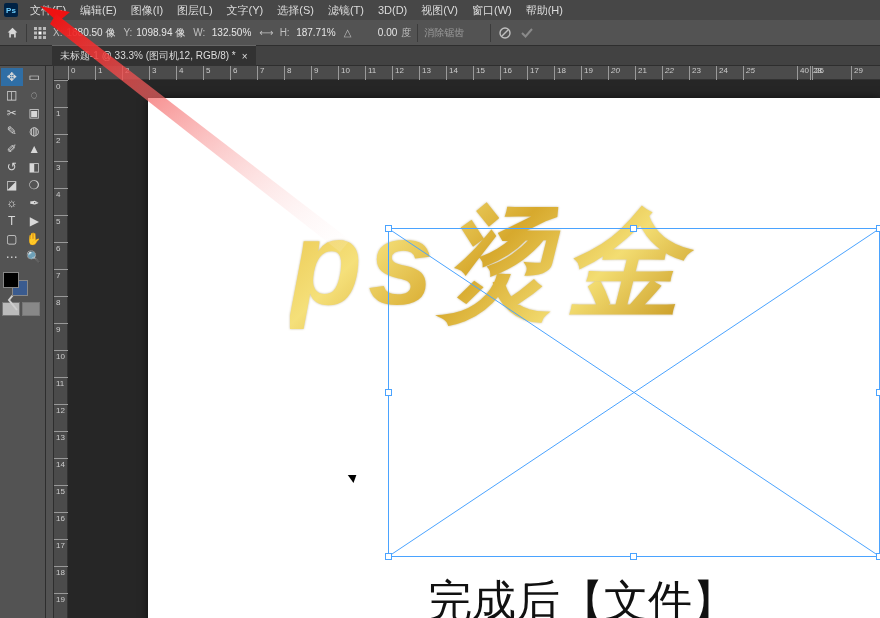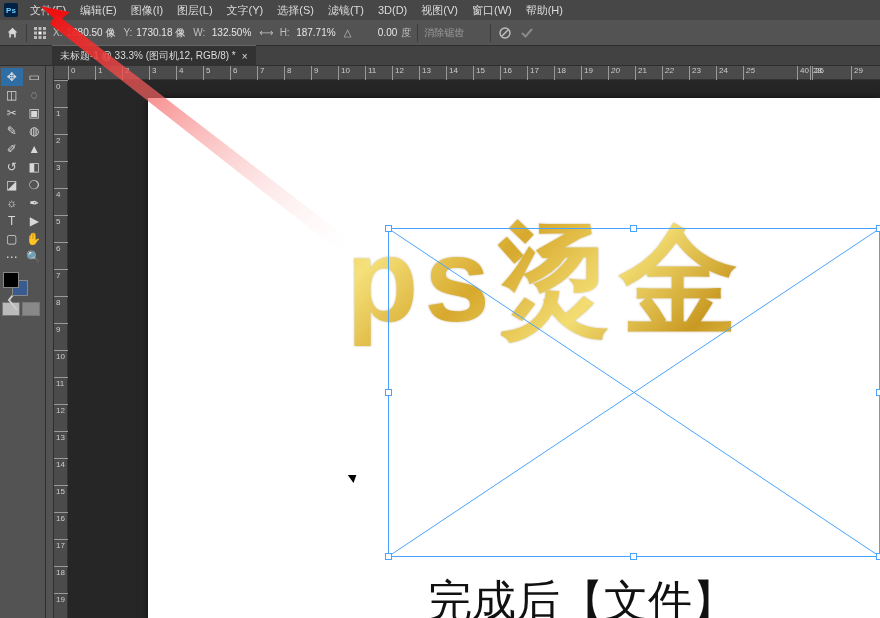--- a/index.html
+++ b/index.html
@@ -39,21 +39,21 @@
 #v-ruler .tick span { position:absolute; left:2px; top:1px; font-size:8px; color:#ccc; }
 #ruler-box { position:absolute; left:0; top:0; width:14px; height:14px; background:#4b4b4b; border-right:1px solid #323232; border-bottom:1px solid #323232; }
 #paper { position: absolute; left: 94px; top: 32px; width: 732px; height: 536px; background: #fff; box-shadow: 0 0 8px rgba(0,0,0,.6); }
 #transform-box { position:absolute; border:1px solid #4aa3ff; }
 #transform-box .h { position:absolute; width:7px; height:7px; background:#fff; border:1px solid #4aa3ff; }
 #transform-box .h.tl { left:-4px; top:-4px; } #transform-box .h.tm { left:50%; top:-4px; margin-left:-4px; }
 #transform-box .h.tr { right:-4px; top:-4px; } #transform-box .h.ml { left:-4px; top:50%; margin-top:-4px; }
 #transform-box .h.mr { right:-4px; top:50%; margin-top:-4px; } #transform-box .h.bl { left:-4px; bottom:-4px; }
 #transform-box .h.bm { left:50%; bottom:-4px; margin-left:-4px; } #transform-box .h.br { right:-4px; bottom:-4px; }
 #transform-box svg.diag { position:absolute; inset:0; width:100%; height:100%; pointer-events:none; }
-#gold-text { position:absolute; font-family: "STKaiti","KaiTi","楷体",serif; font-weight: bold; background: linear-gradient(135deg,#e9c349 0%, #f5e07a 20%, #d7a92d 40%, #f3dd72 60%, #c99a23 80%, #efd360 100%); -webkit-background-clip: text; background-clip: text; color: transparent; line-height: 1.15; text-align:center; filter: drop-shadow(0 0 1px rgba(120,90,10,.4)); margin-top: 17px; }
+#gold-text { position:absolute; font-family: "STKaiti","KaiTi","楷体",serif; font-style: italic; font-weight: bold; background: linear-gradient(135deg,#e9c349 0%, #f5e07a 20%, #d7a92d 40%, #f3dd72 60%, #c99a23 80%, #efd360 100%); -webkit-background-clip: text; background-clip: text; color: transparent; line-height: 1.15; filter: drop-shadow(0 0 1px rgba(120,90,10,.4)); }
 #gold-text .l1 { font-size: 118px; letter-spacing: 6px; display:block; }
 #gold-text .l2 { font-size: 118px; letter-spacing: 40px; display:block; margin-top:18px; padding-left:30px; }
 #caption { position:absolute; font-family:"SimSun","宋体",serif; font-size:44px; color:#111; white-space:nowrap; }
 #arrow { position: absolute; pointer-events: none; }
 #cursor { position:absolute; width:0;height:0; border-left:7px solid #000; border-top:5px solid transparent; border-bottom:5px solid transparent; transform: rotate(-35deg); }
 #collapse-chevron { position:absolute; left:0; top:272px; width:26px; height:56px; display:flex; align-items:center; justify-content:center; color:#cfcfcf; }
 </style>
 </head>
 <body>
 
@@ -93,21 +93,21 @@
           <rect x="10" y="10" width="3" height="3"></rect>
         </g>
       </svg>
   </span>
   <span class="field">
       <span class="lbl">X:</span>
       <span class="val">1880.50 像</span>
     </span>
   <span class="field">
       <span class="lbl">Y:</span>
-      <span class="val">1730.18 像</span>
+      <span class="val">1098.94 像</span>
     </span>
   <span class="field">
       <span class="lbl">W:</span>
       <span class="val">132.50%</span>
     </span>
   <span class="link-icon">⟷</span>
   <span class="field">
       <span class="lbl">H:</span>
       <span class="val">187.71%</span>
     </span>

